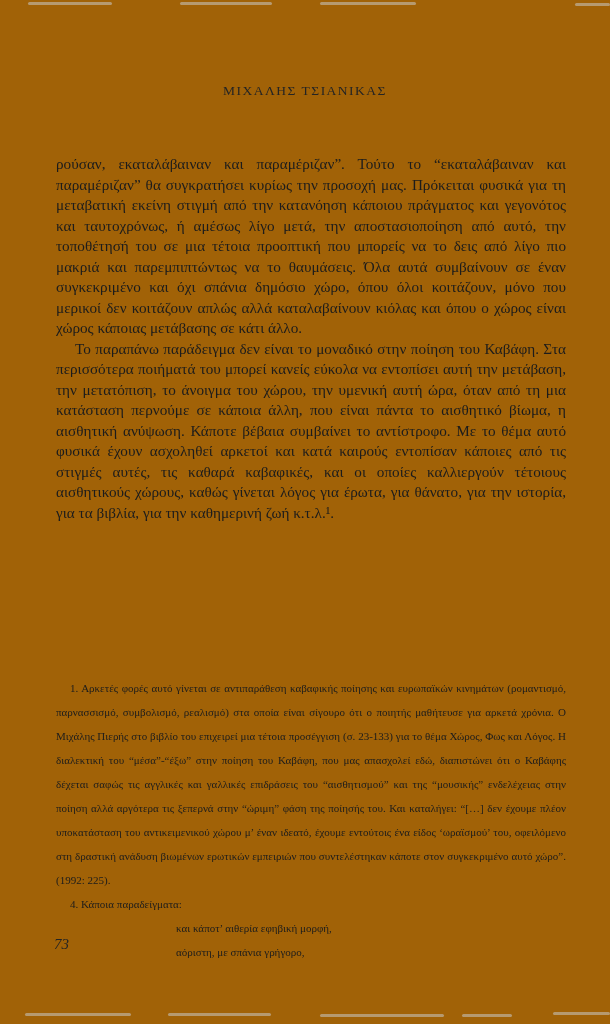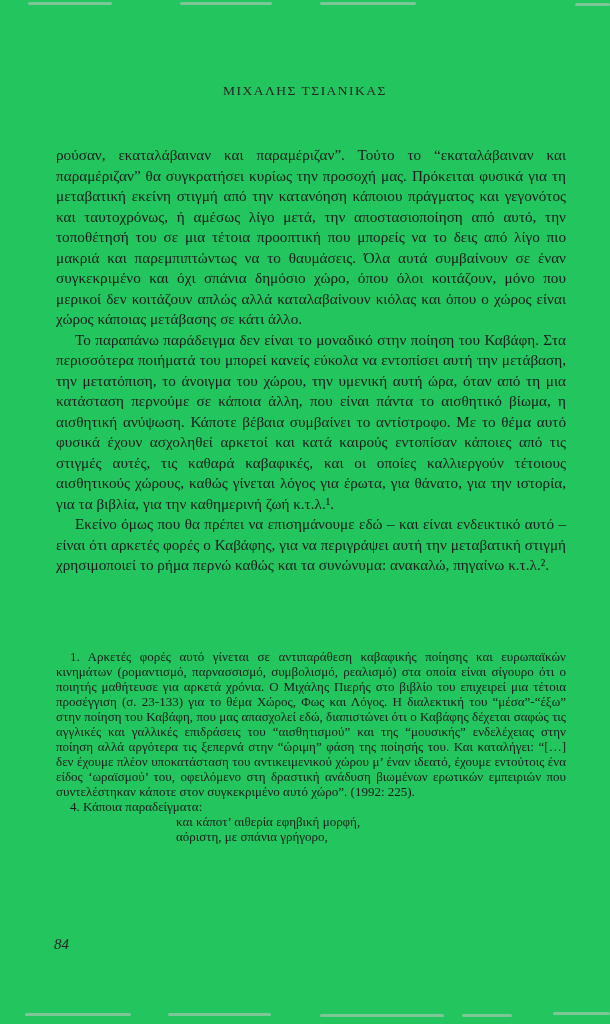--- a/index.html
+++ b/index.html
@@ -6,21 +6,21 @@
     margin: 0;
     padding: 0;
     background: #f4f4f2;
     font-family: "Liberation Serif", "DejaVu Serif", serif;
   }
   .page {
     position: relative;
     width: 610px;
     height: 1024px;
     margin: 0 auto;
-    background: #22c55e;
+    background: #a16207;
     color: #1c1c1c;
     overflow: hidden;
     box-sizing: border-box;
   }
   
   .artifact {
     position: absolute;
     height: 3px;
     background: #c9c9c6;
     opacity: 0.55;
@@ -42,40 +42,40 @@
     left: 0;
     width: 100%;
     text-align: center;
     font-size: 13.5px;
     letter-spacing: 1.5px;
     color: #242424;
   }
 
   .body-text {
     position: absolute;
-    top: 145px;
+    top: 154px;
     left: 56px;
     width: 510px;
     font-size: 15.2px;
     line-height: 20.5px;
     text-align: justify;
   }
   .body-text p {
     margin: 0;
     text-indent: 19px;
   }
   .body-text p.no-indent { text-indent: 0; }
 
   .footnotes {
     position: absolute;
-    top: 649px;
+    top: 676px;
     left: 56px;
     width: 510px;
-    font-size: 13px;
-    line-height: 15px;
+    font-size: 11px;
+    line-height: 24px;
     text-align: justify;
   }
   .footnotes p {
     margin: 0;
     text-indent: 14px;
   }
   .verse-block {
     margin: 0 0 8px 120px;
     text-align: left;
   }
@@ -103,27 +103,26 @@
   <div class="artifact a-b2"></div>
   <div class="artifact a-b3"></div>
   <div class="artifact a-b4"></div>
   <div class="artifact a-b5"></div>
 
   <div class="running-header">ΜΙΧΑΛΗΣ ΤΣΙΑΝΙΚΑΣ</div>
 
   <div class="body-text">
     <p class="no-indent">ρούσαν, εκαταλάβαιναν και παραμέριζαν”. Τούτο το “εκαταλάβαιναν και παραμέριζαν” θα συγκρατήσει κυρίως την προσοχή μας. Πρόκειται φυσικά για τη μεταβατική εκείνη στιγμή από την κατανόηση κάποιου πράγματος και γεγονότος και ταυτοχρόνως, ή αμέσως λίγο μετά, την αποστασιοποίηση από αυτό, την τοποθέτησή του σε μια τέτοια προοπτική που μπορείς να το δεις από λίγο πιο μακριά και παρεμπιπτώντως να το θαυμάσεις. Όλα αυτά συμβαίνουν σε έναν συγκεκριμένο και όχι σπάνια δημόσιο χώρο, όπου όλοι κοιτάζουν, μόνο που μερικοί δεν κοιτάζουν απλώς αλλά καταλαβαίνουν κιόλας και όπου ο χώρος είναι χώρος κάποιας μετάβασης σε κάτι άλλο.</p>
     <p>Το παραπάνω παράδειγμα δεν είναι το μοναδικό στην ποίηση του Καβάφη. Στα περισσότερα ποιήματά του μπορεί κανείς εύκολα να εντοπίσει αυτή την μετάβαση, την μετατόπιση, το άνοιγμα του χώρου, την υμενική αυτή ώρα, όταν από τη μια κατάσταση περνούμε σε κάποια άλλη, που είναι πάντα το αισθητικό βίωμα, η αισθητική ανύψωση. Κάποτε βέβαια συμβαίνει το αντίστροφο. Με το θέμα αυτό φυσικά έχουν ασχοληθεί αρκετοί και κατά καιρούς εντοπίσαν κάποιες από τις στιγμές αυτές, τις καθαρά καβαφικές, και οι οποίες καλλιεργούν τέτοιους αισθητικούς χώρους, καθώς γίνεται λόγος για έρωτα, για θάνατο, για την ιστορία, για τα βιβλία, για την καθημερινή ζωή κ.τ.λ.¹.</p>
-    <p>Εκείνο όμως που θα πρέπει να επισημάνουμε εδώ – και είναι ενδεικτικό αυτό – είναι ότι αρκετές φορές ο Καβάφης, για να περιγράψει αυτή την μεταβατική στιγμή χρησιμοποιεί το ρήμα περνώ καθώς και τα συνώνυμα: ανακαλώ, πηγαίνω κ.τ.λ.².</p>
   </div>
 
   <div class="footnotes">
     <p>1. Αρκετές φορές αυτό γίνεται σε αντιπαράθεση καβαφικής ποίησης και ευρωπαϊκών κινημάτων (ρομαντισμό, παρνασσισμό, συμβολισμό, ρεαλισμό) στα οποία είναι σίγουρο ότι ο ποιητής μαθήτευσε για αρκετά χρόνια. Ο Μιχάλης Πιερής στο βιβλίο του επιχειρεί μια τέτοια προσέγγιση (σ. 23-133) για το θέμα Χώρος, Φως και Λόγος. Η διαλεκτική του “μέσα”-“έξω” στην ποίηση του Καβάφη, που μας απασχολεί εδώ, διαπιστώνει ότι ο Καβάφης δέχεται σαφώς τις αγγλικές και γαλλικές επιδράσεις του “αισθητισμού” και της “μουσικής” ενδελέχειας στην ποίηση αλλά αργότερα τις ξεπερνά στην “ώριμη” φάση της ποίησής του. Και καταλήγει: “[…] δεν έχουμε πλέον υποκατάσταση του αντικειμενικού χώρου μ’ έναν ιδεατό, έχουμε εντούτοις ένα είδος ‘ωραϊσμού’ του, οφειλόμενο στη δραστική ανάδυση βιωμένων ερωτικών εμπειριών που συντελέστηκαν κάποτε στον συγκεκριμένο αυτό χώρο”. (1992: 225).</p>
     <p>4. Κάποια παραδείγματα:</p>
     <div class="verse-block">
       <div class="verse-line">και κάποτ’ αιθερία εφηβική μορφή,</div>
       <div class="verse-line">αόριστη, με σπάνια γρήγορο,</div>
     </div>
   </div>
 
-  <div class="page-number">84</div>
+  <div class="page-number">73</div>
 
 </div>
 
 </body></html>

